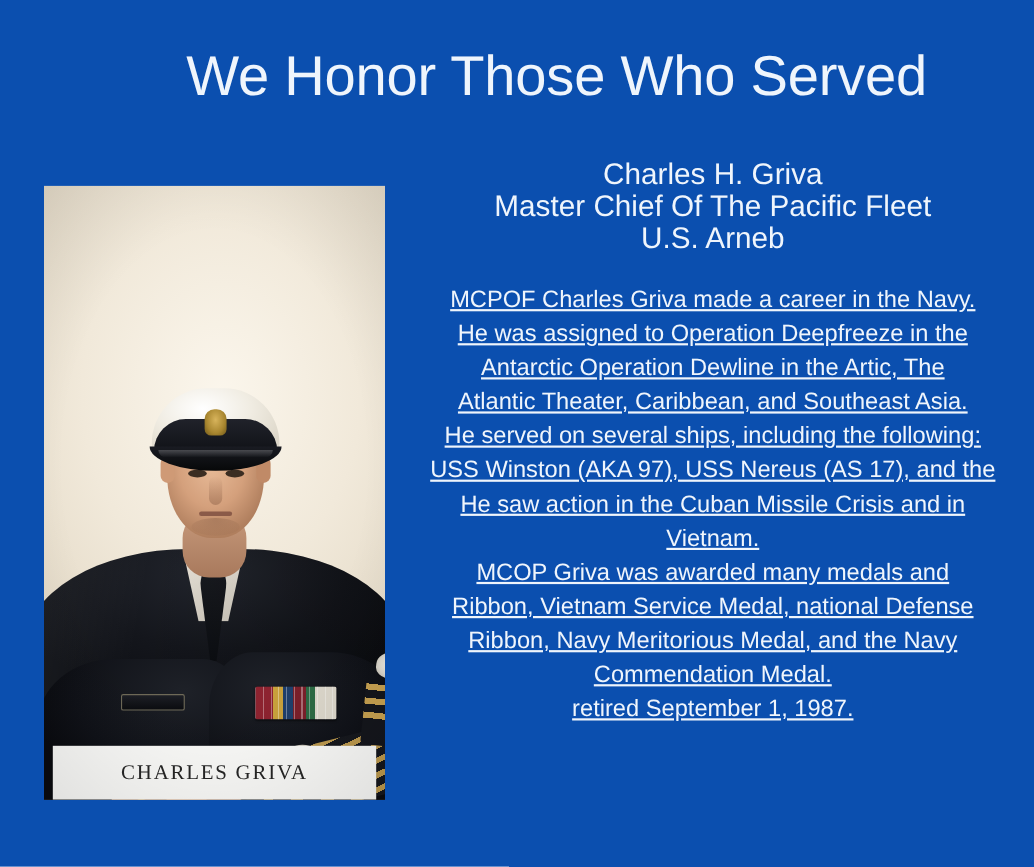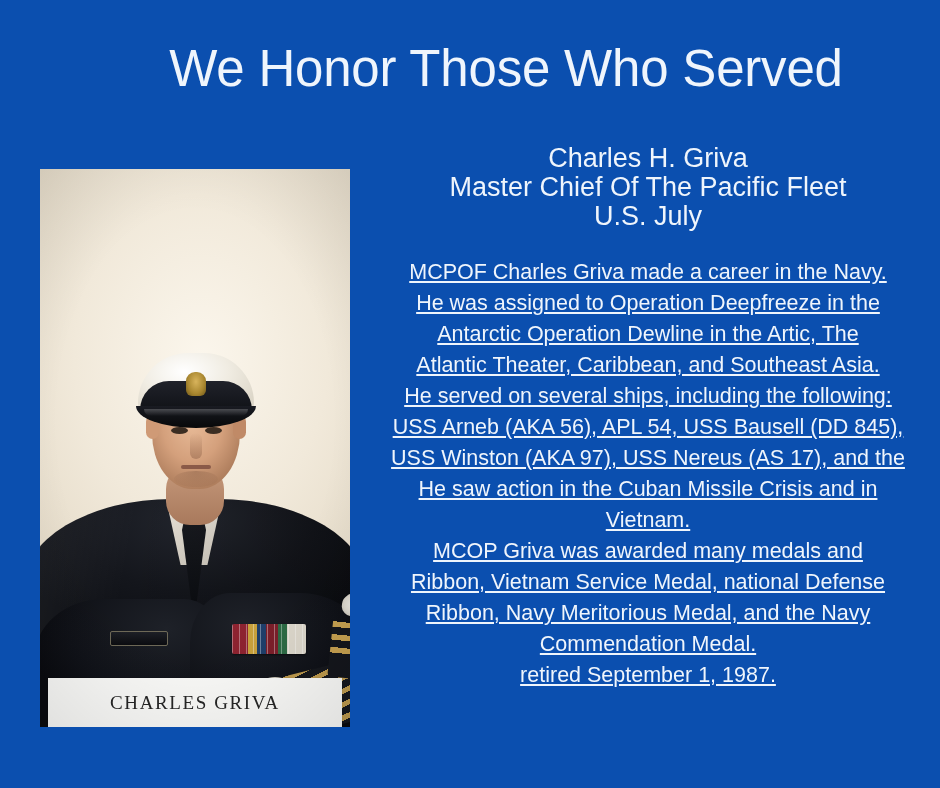--- a/index.html
+++ b/index.html
@@ -314,30 +314,29 @@
       <div id="nameplate-text">CHARLES GRIVA</div>
     </div>
 
     <div class="ph" id="photo-vignette"></div>
   </div>
 
   <div id="text-col" style="color: rgb(239, 245, 252);">
     <div id="identity">
       <span class="line">Charles H. Griva</span>
       <span class="line">Master Chief Of The Pacific Fleet</span>
-      <span class="line">U.S. July</span>
+      <span class="line">U.S. Arneb</span>
     </div>
 
     <div id="bio">
       <span class="line">MCPOF Charles Griva made a career in the Navy.</span>
       <span class="line">He was assigned to Operation Deepfreeze in the</span>
       <span class="line">Antarctic Operation Dewline in the Artic, The</span>
       <span class="line">Atlantic Theater, Caribbean, and Southeast Asia.</span>
       <span class="line">He served on several ships, including the following:</span>
-      <span class="line">USS Arneb (AKA 56), APL 54, USS Bausell (DD 845),</span>
       <span class="line">USS Winston (AKA 97), USS Nereus (AS 17), and the</span>
       <span class="line">He saw action in the Cuban Missile Crisis and in</span>
       <span class="line">Vietnam.</span>
       <span class="line">MCOP Griva was awarded many medals and</span>
       <span class="line">Ribbon, Vietnam Service Medal, national Defense</span>
       <span class="line">Ribbon, Navy Meritorious Medal, and the Navy</span>
       <span class="line">Commendation Medal.</span>
       <span class="line">retired September 1, 1987.</span>
     </div>
   </div>

